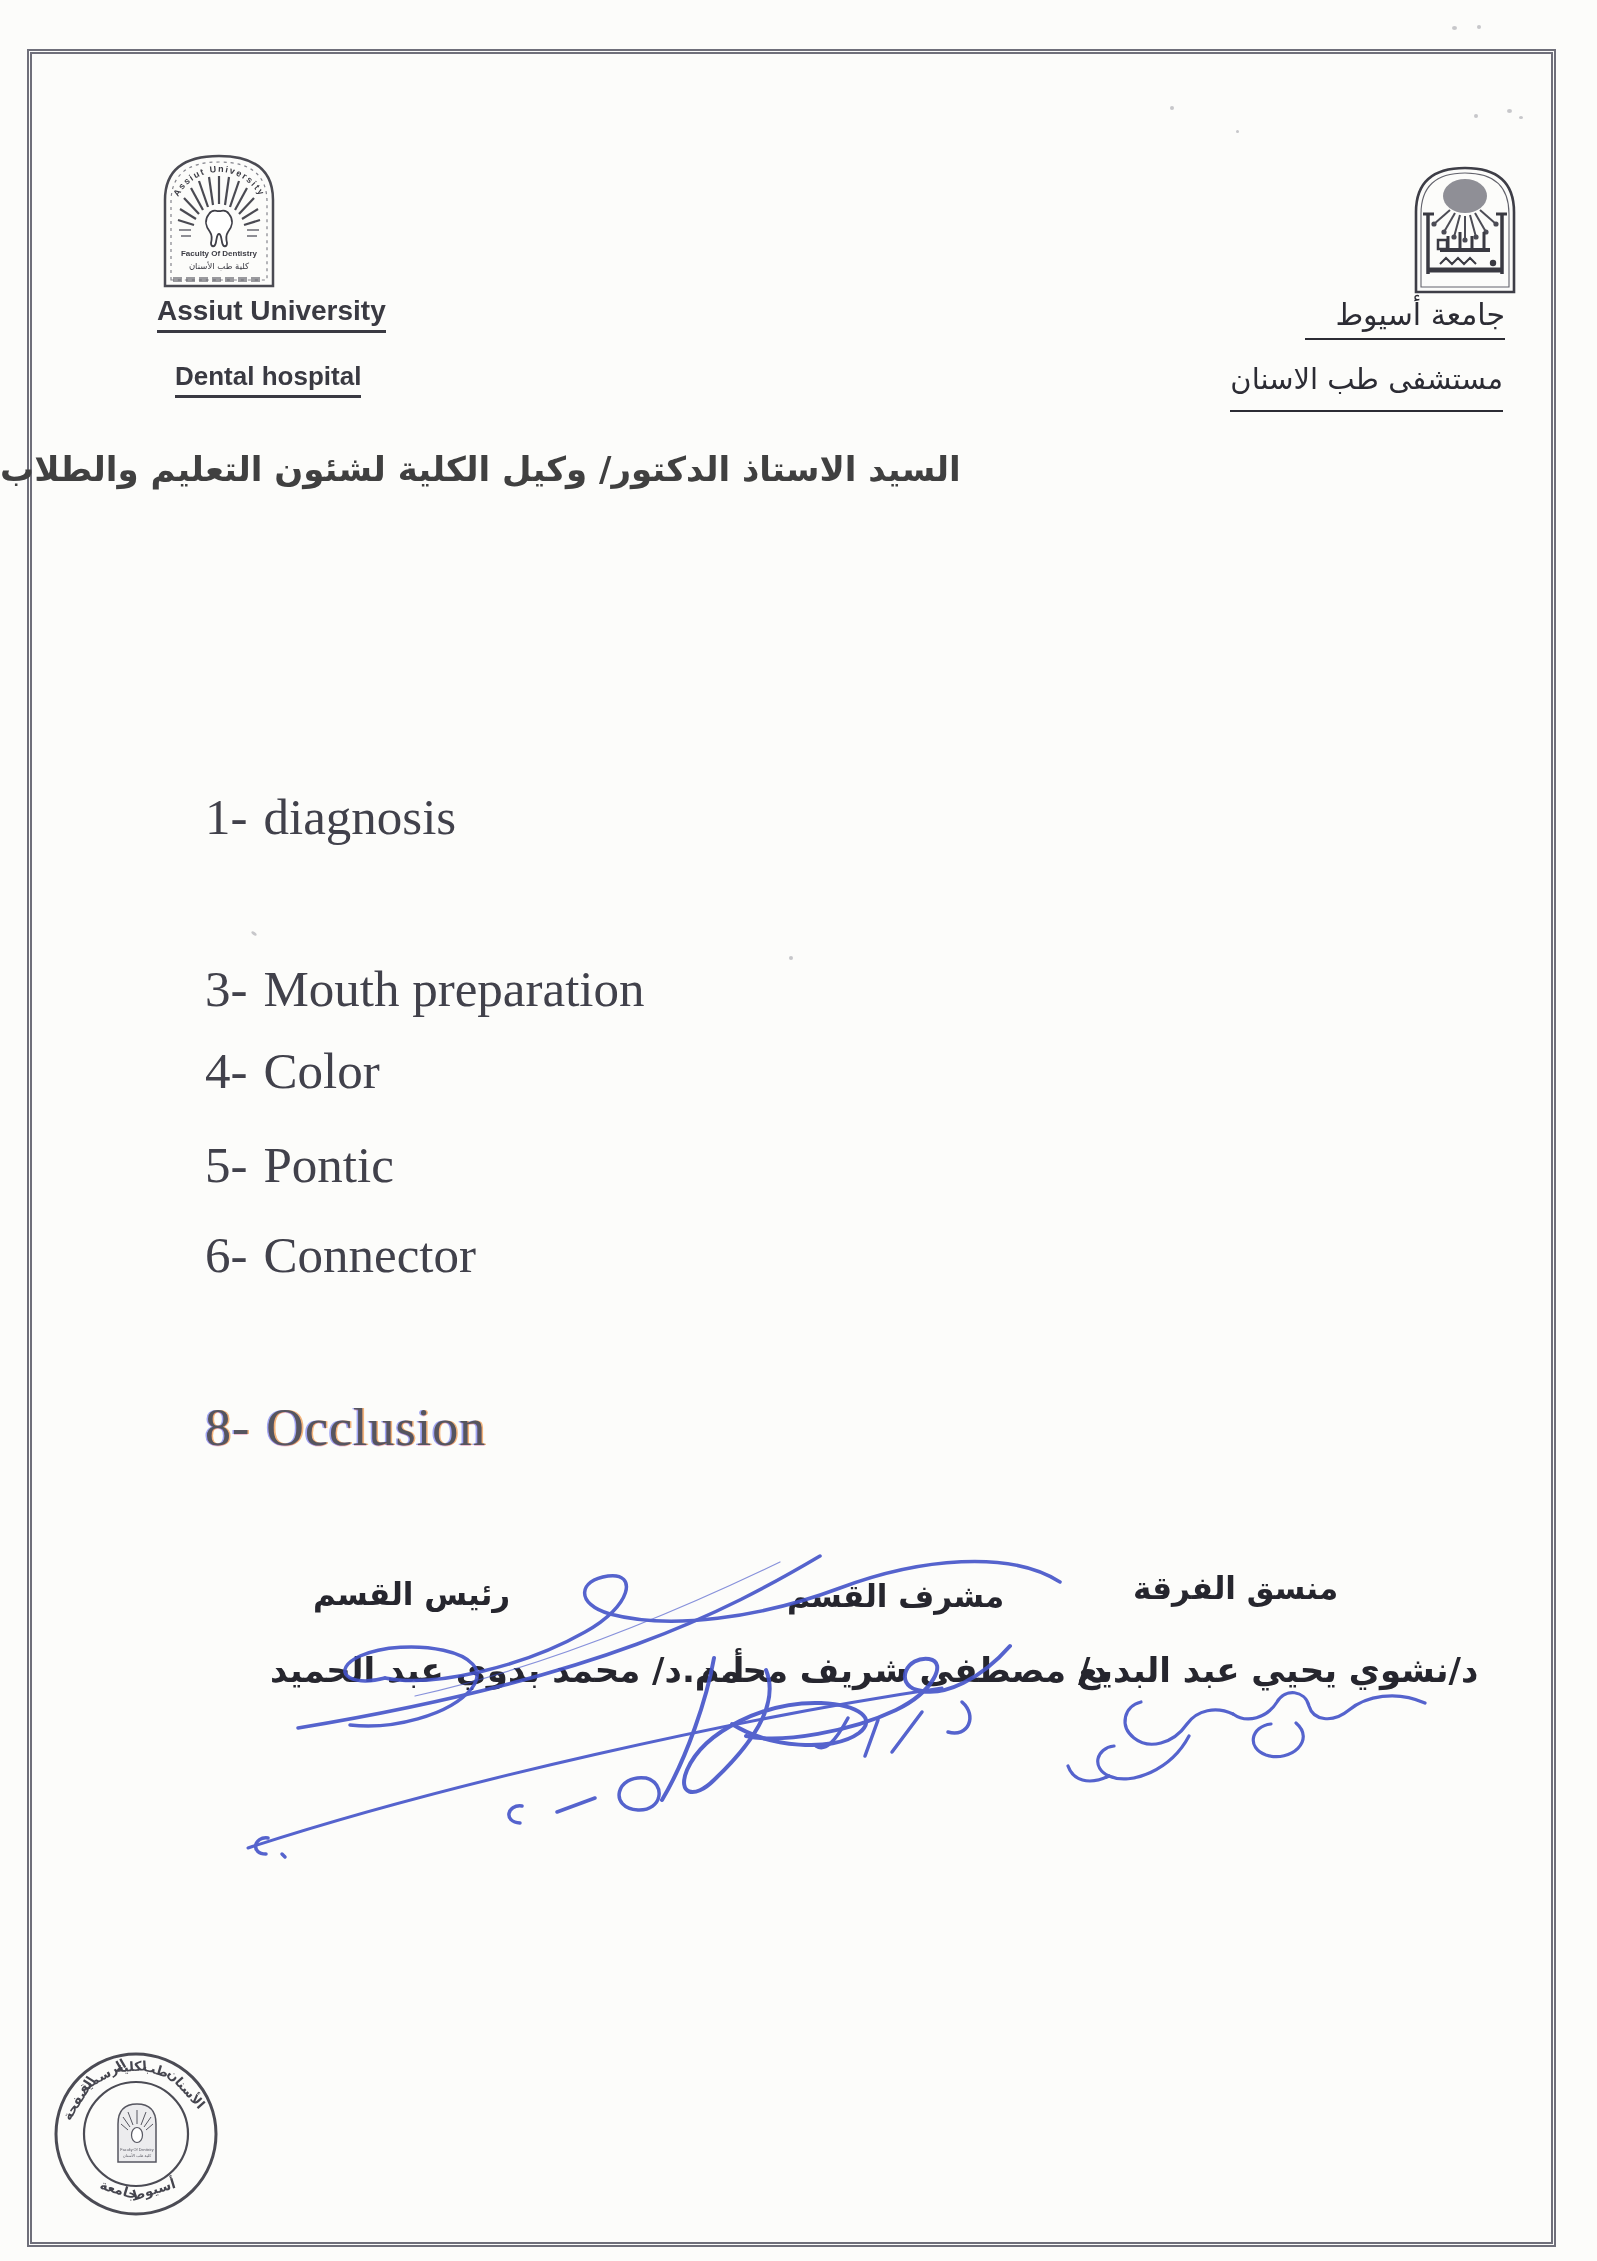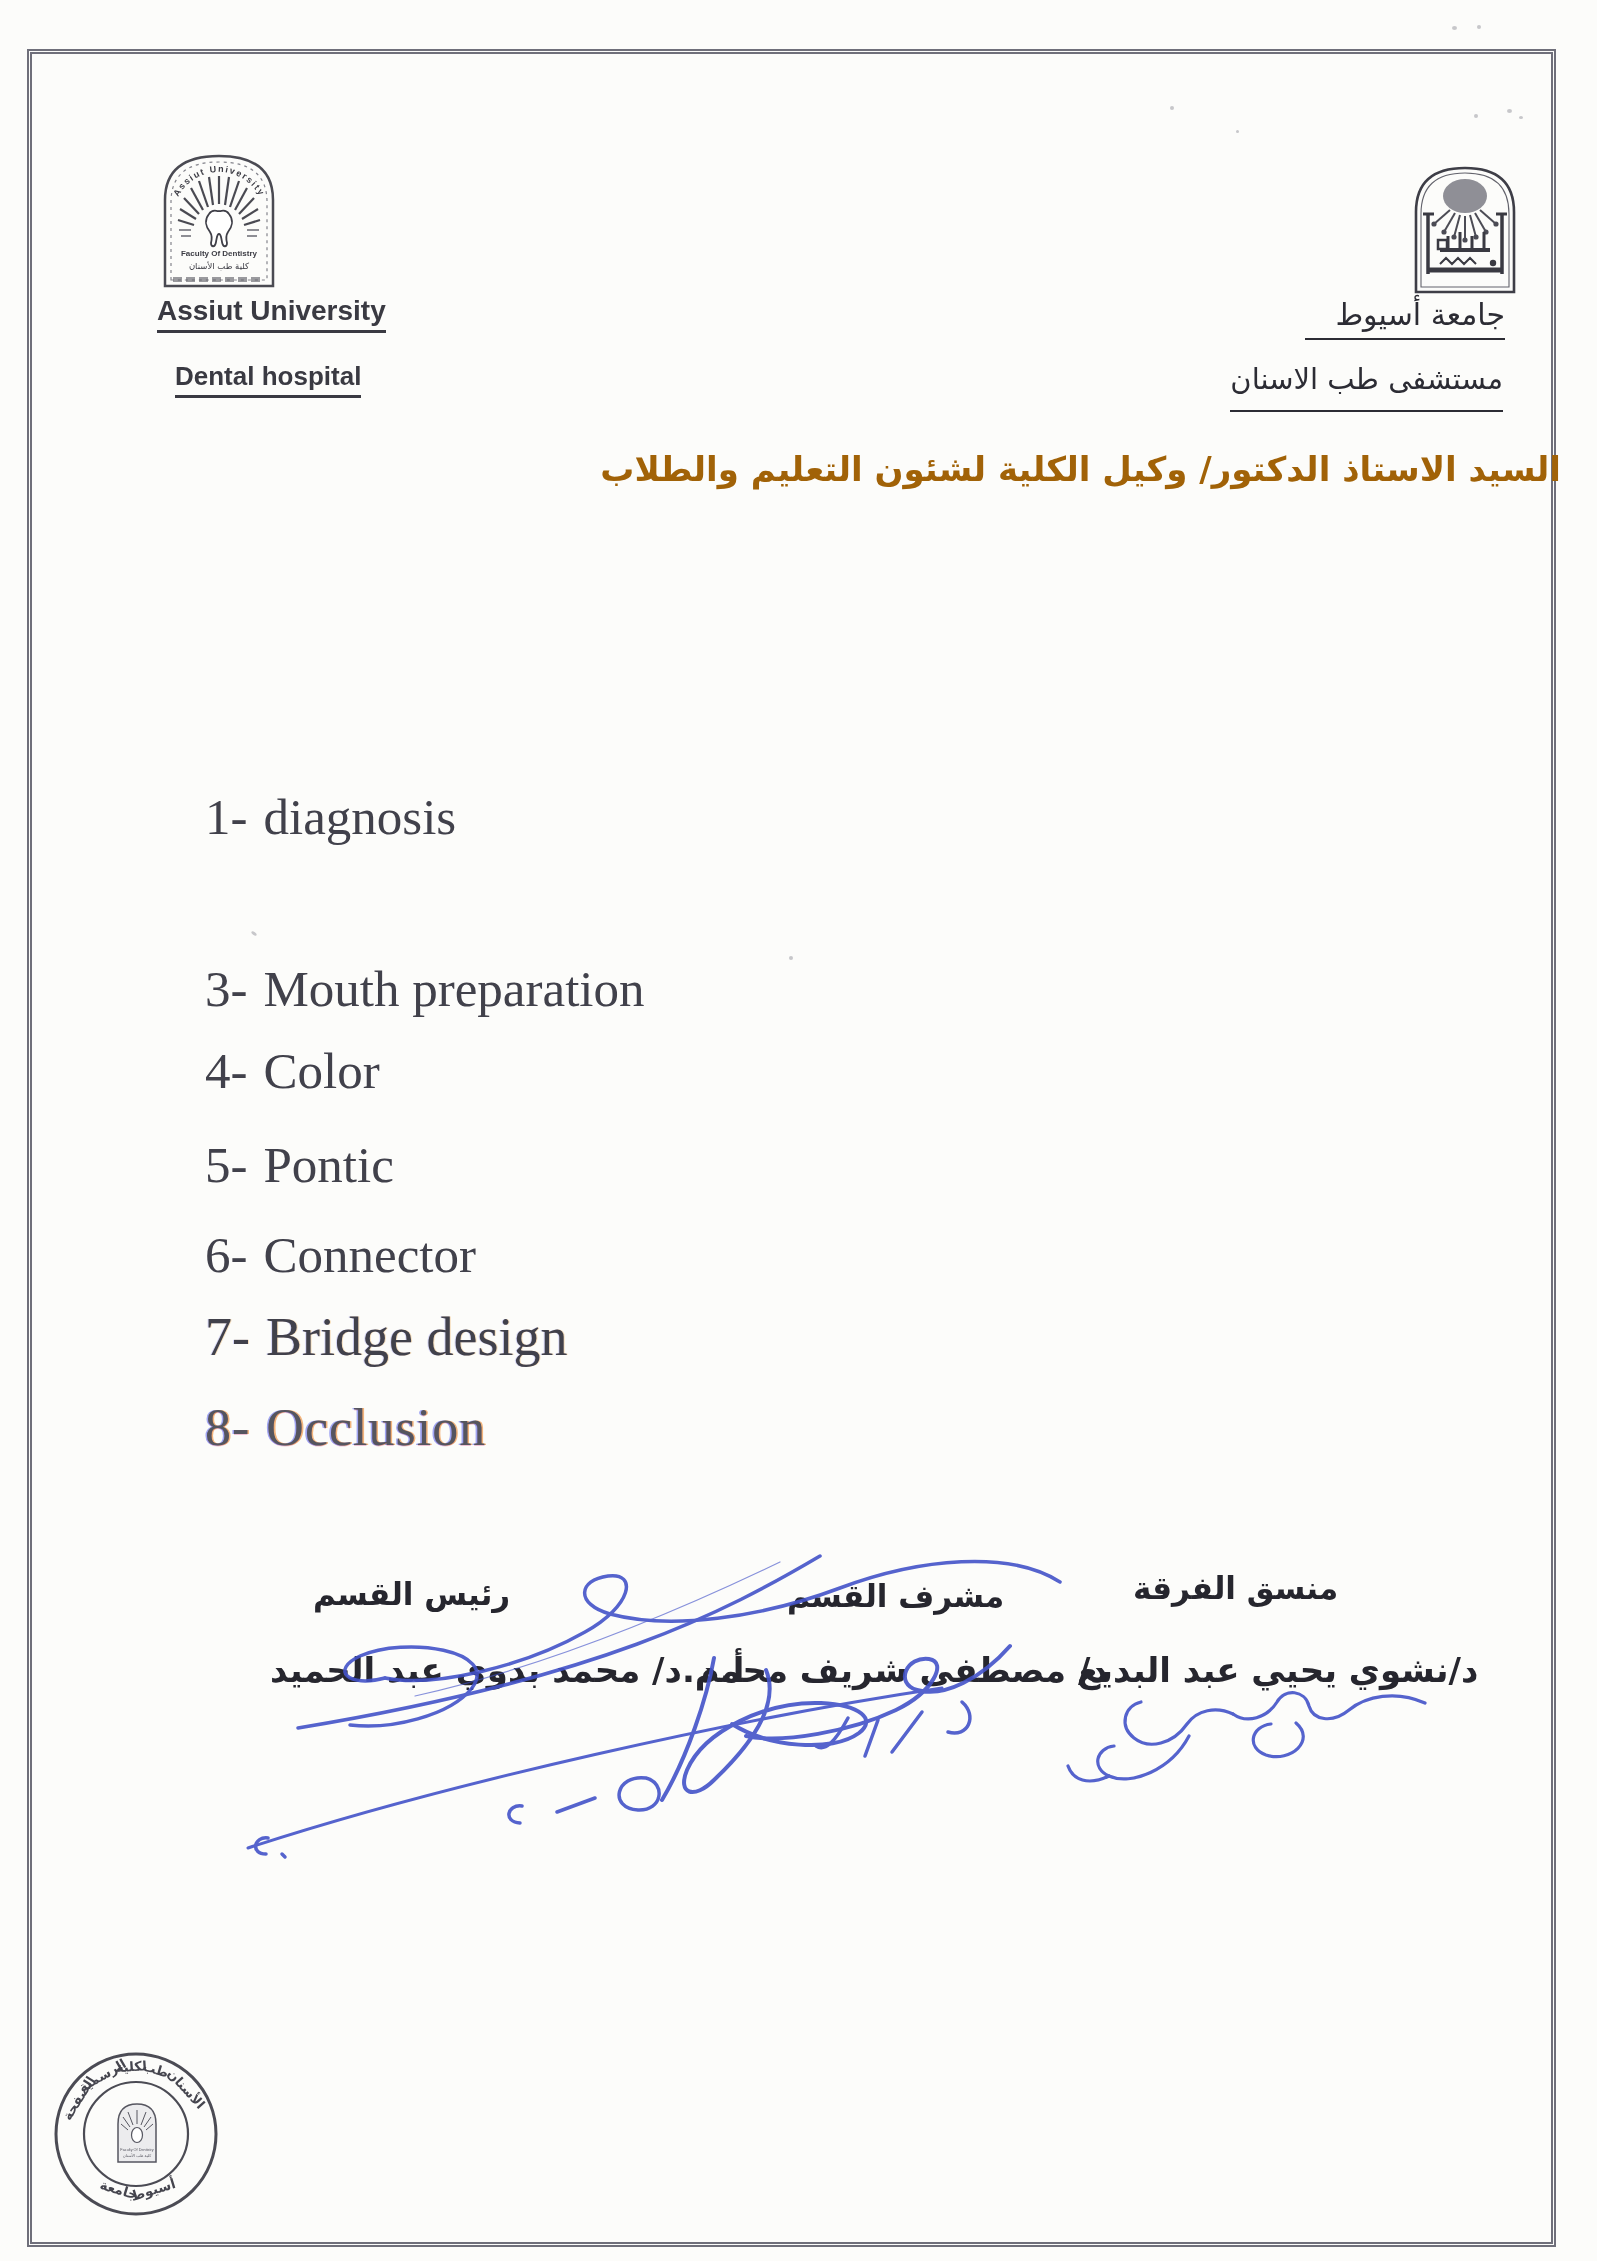--- a/index.html
+++ b/index.html
@@ -26,21 +26,21 @@
   .assiut-univ{left:157px;top:295px;font-size:28px;}
   .dental-hosp{left:175px;top:361px;font-size:26px;}
   
   .ar{direction:rtl;unicode-bidi:isolate;}
   .ar-bold{font-weight:700;}
   .univ-ar{right:92px;top:297px;font-size:30px;color:#2c2c34;}
   .univ-ar .uline{border-bottom-width:2px;padding-left:30px;padding-bottom:6px;}
   .hosp-ar{right:94px;top:362px;font-size:29px;color:#2c2c34;}
   .hosp-ar .uline{border-bottom-width:2px;padding-bottom:14px;}
   
-  .salutation{left:0;right:36px;top:449px;text-align:right;font-size:34px;font-weight:700;color:#a16207;}
+  .salutation{left:0;right:36px;top:449px;text-align:left;font-size:34px;font-weight:700;color:#404040;}
   .greeting{left:0;right:66px;top:541px;text-align:center;font-size:34px;font-weight:700;color:#26262e;}
   .body-par{right:217px;top:620px;width:1150px;font-size:34px;font-weight:700;color:#26262e;text-align:right;}
   .body-par .bline{display:block;line-height:53px;}
   
   .topics{left:205px;top:0;width:700px;height:1500px;}
   .topic{
     position:absolute;left:0;
     font-family:"Liberation Serif","DejaVu Serif",serif;
     font-size:51px;color:#41414b;white-space:nowrap;
   }
@@ -170,21 +170,20 @@
   </div>
 
   <div class="abs ar salutation">السيد الاستاذ الدكتور/ وكيل الكلية لشئون التعليم والطلاب</div>
 
   <div class="abs topics">
     <div class="topic" style="top:788px"><span class="num">1-</span><span>diagnosis</span></div>
     <div class="topic" style="top:960px"><span class="num">3-</span><span>Mouth preparation</span></div>
     <div class="topic" style="top:1042px"><span class="num">4-</span><span>Color</span></div>
     <div class="topic" style="top:1136px"><span class="num">5-</span><span>Pontic</span></div>
     <div class="topic" style="top:1226px"><span class="num">6-</span><span>Connector</span></div>
-    <div class="topic t7" style="top:1306px"><span class="num">7-</span><span>Bridge design</span></div>
     <div class="topic t8" style="top:1398px"><span class="num">8-</span><span>Occlusion</span></div>
   </div>
 
   <div class="abs ar sig-title coord-title">منسق الفرقة</div>
   <div class="abs ar sig-name  coord-name">د/نشوي يحيي عبد البديع</div>
   <div class="abs ar sig-title sup-title">مشرف القسم</div>
   <div class="abs ar sig-name  sup-name">د/ مصطفى شريف محمد</div>
   <div class="abs ar sig-title head-title">رئيس القسم</div>
   <div class="abs ar sig-name  head-name">أ.م.د/ محمد بدوي عبد الحميد</div>
 

